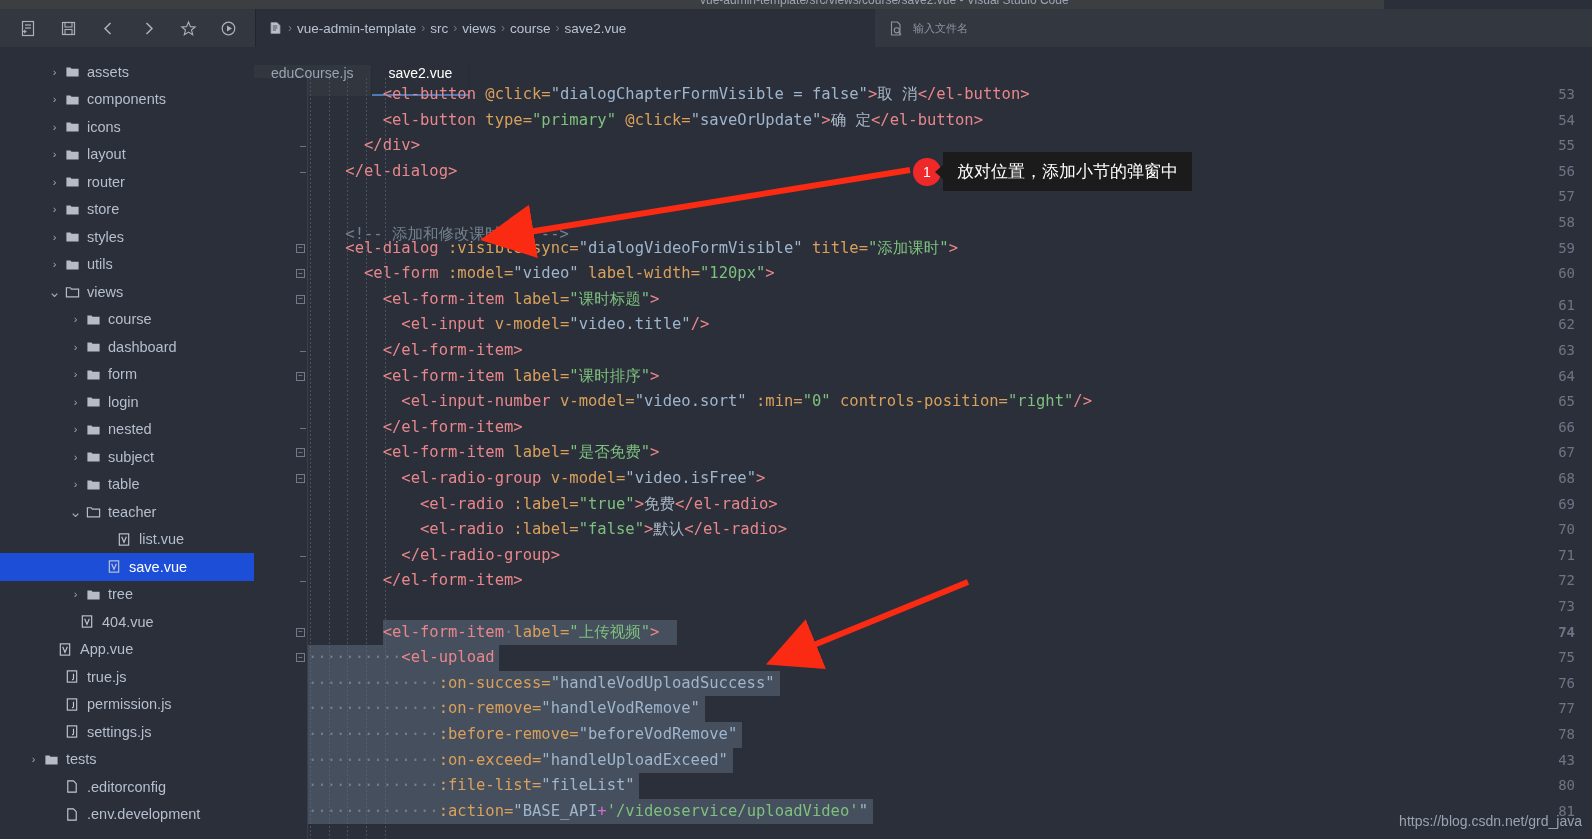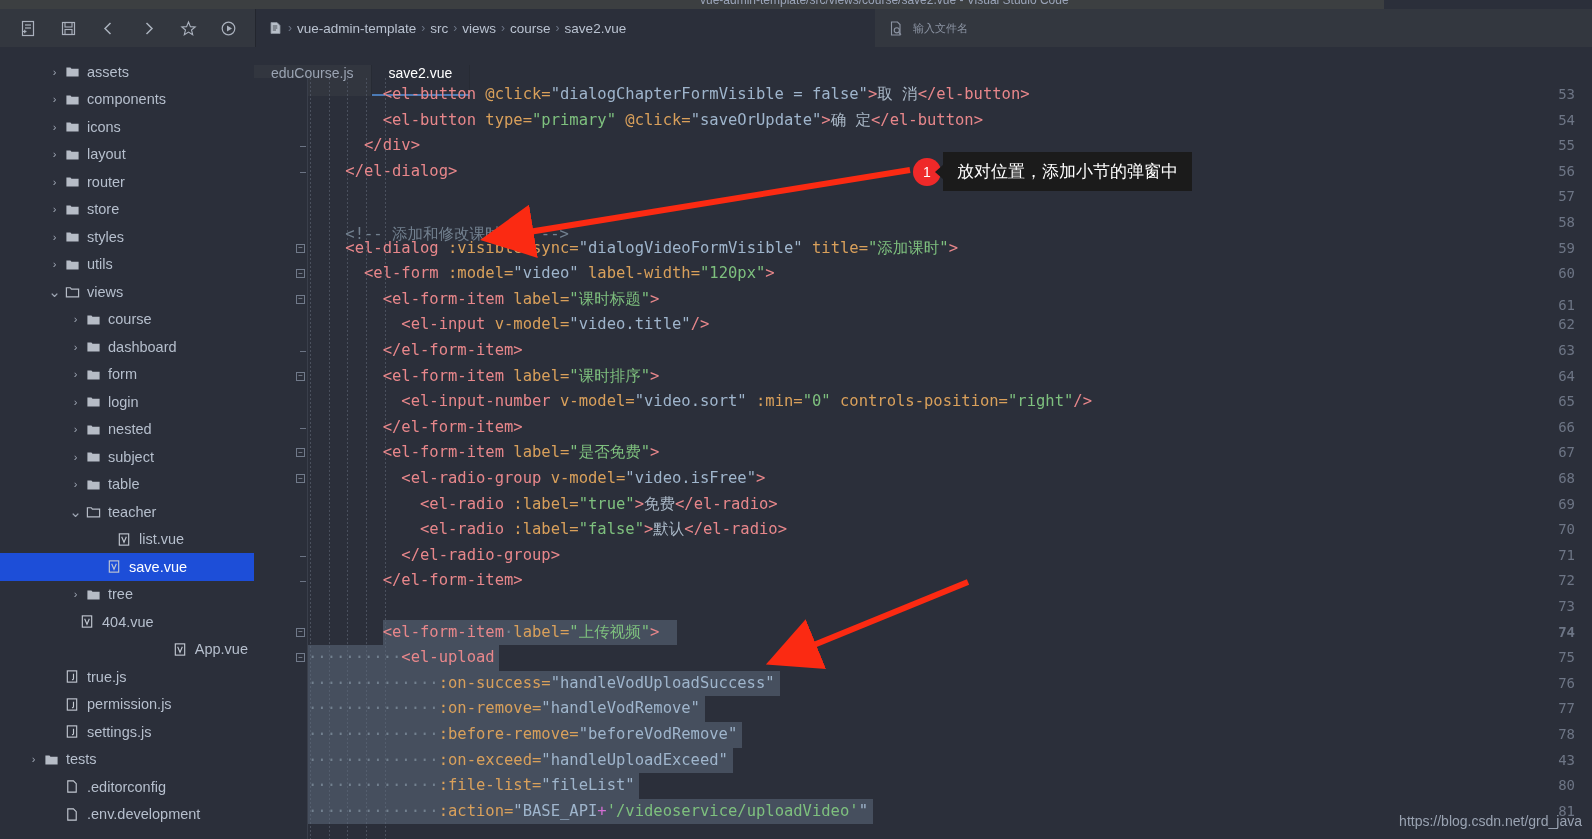--- a/index.html
+++ b/index.html
@@ -437,21 +437,21 @@
       <div class="row" style="padding-left: 62px;">
         <span class="arrow blank"></span>
         <span class="ficon">
           <svg width="14" height="15" viewBox="0 0 14 16">
             <rect x="2" y="2" width="10" height="12" fill="none" stroke="#c3c9d2" stroke-width="1.2"></rect>
             <polyline points="4.5,5 7,11 9.5,5" fill="none" stroke="#c3c9d2" stroke-width="1.2"></polyline>
           </svg>
         </span>
         <span class="label">404.vue</span>
       </div>
-      <div class="row" style="padding-left: 25px; justify-content: flex-end;">
+      <div class="row" style="padding-left: 40px;">
         <span class="arrow blank"></span>
         <span class="ficon">
           <svg width="14" height="15" viewBox="0 0 14 16">
             <rect x="2" y="2" width="10" height="12" fill="none" stroke="#c3c9d2" stroke-width="1.2"></rect>
             <polyline points="4.5,5 7,11 9.5,5" fill="none" stroke="#c3c9d2" stroke-width="1.2"></polyline>
           </svg>
         </span>
         <span class="label">App.vue</span>
       </div>
       <div class="row" style="padding-left: 47px;">

